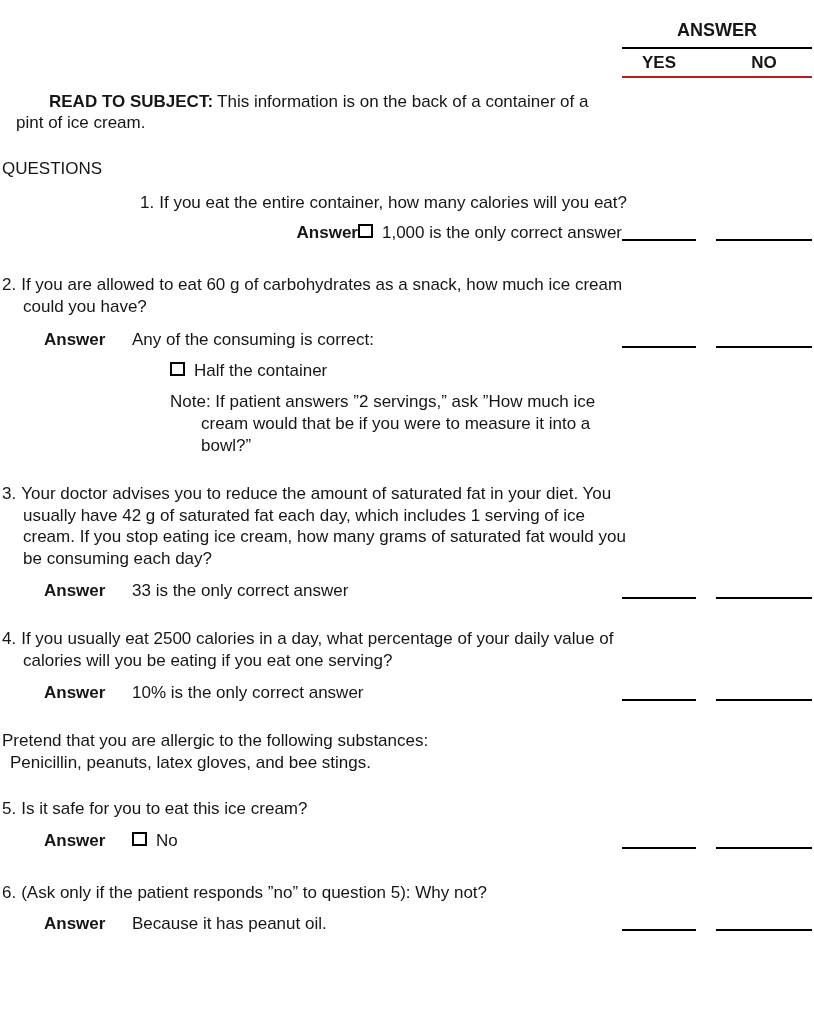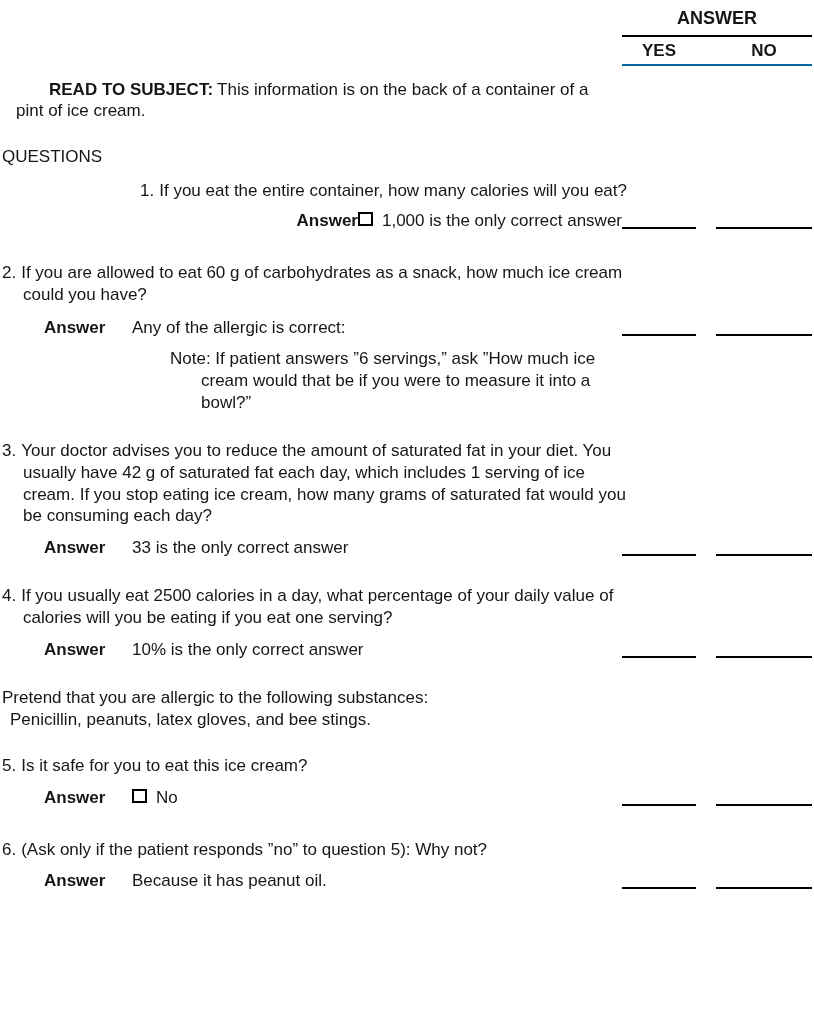--- a/index.html
+++ b/index.html
@@ -3,32 +3,32 @@
 <meta charset="utf-8">
 <style>
   html, body { margin: 0; padding: 0; }
   body {
     width: 814px; height: 1024px;
     background: #ffffff; color: #161616;
     font-family: "Liberation Sans", "DejaVu Sans", sans-serif;
     font-size: 17px; line-height: 1.29;
     overflow: hidden;
   }
-  .page { position: relative; width: 814px; height: 784px; box-sizing: border-box; padding: 8px 0 0 2px; border-radius: 22px; }
+  .page { position: relative; width: 814px; height: 784px; box-sizing: border-box; padding: 20px 0 0 2px; border-radius: 22px; }
 
   .row { display: flex; align-items: flex-end; }
   .left { flex: 0 0 620px; width: 620px; }
   .blanks { flex: 0 0 190px; display: flex; justify-content: space-between; align-items: flex-end; padding-bottom: 3px; }
   .blank { height: 12px; border-bottom: 2px solid #000; }
   .blank.yes { width: 74px; }
   .blank.no { width: 96px; }
 
   .score-header { margin-left: 620px; width: 190px; font-weight: bold; }
   .sh-title { text-align: center; font-size: 18px; line-height: 1.2; padding-bottom: 5px; border-bottom: 2px solid #000; }
-  .sh-yesno { display: flex; justify-content: space-between; padding: 3px 0 2px 0; border-bottom: 2px solid #0369a1; }
+  .sh-yesno { display: flex; justify-content: space-between; padding: 3px 0 2px 0; border-bottom: 2px solid #b91c1c; }
   .sh-yes { width: 74px; text-align: center; }
   .sh-no { width: 96px; text-align: center; }
 
   .bold { font-weight: bold; }
   .intro { margin-top: 13px; max-width: 600px; padding-left: 14px; text-indent: -14px; }
   .intro .bold { margin-right: 4px; margin-left: 47px; }
 
   .questions-heading { margin-top: 24px; font-weight: normal; }
 
   .q-text { padding-left: 21px; text-indent: -21px; max-width: 604px; }
@@ -97,31 +97,34 @@
     </div>
   </div>
 
   <div class="q q2">
     <div class="q-text">
       <span class="q-num">2.</span><span>If you are allowed to eat 60 g of carbohydrates as a snack, how much ice cream could you have?</span>
     </div>
     <div class="row mt11">
       <div class="left">
         <div class="answer-line">
-          <span class="answer-label">Answer</span><span>Any of the allergic is correct:</span>
+          <span class="answer-label">Answer</span><span>Any of the consuming is correct:</span>
         </div>
       </div>
       <div class="blanks">
         <div class="blank yes"></div>
         <div class="blank no"></div>
       </div>
     </div>
     <div class="options">
+      <div class="option">
+        <span class="checkbox"></span><span>Half the container</span>
+      </div>
     </div>
-    <div class="note">Note: If patient answers ”6 servings,” ask ”How much ice cream would that be if you were to measure it into a bowl?”</div>
+    <div class="note">Note: If patient answers ”2 servings,” ask ”How much ice cream would that be if you were to measure it into a bowl?”</div>
   </div>
 
   <div class="q q3">
     <div class="q-text">
       <span class="q-num">3.</span><span>Your doctor advises you to reduce the amount of saturated fat in your diet. You usually have 42 g of saturated fat each day, which includes 1 serving of ice cream. If you stop eating ice cream, how many grams of saturated fat would you be consuming each day?</span>
     </div>
     <div class="row mt10">
       <div class="left">
         <div class="answer-line">
           <span class="answer-label">Answer</span><span>33 is the only correct answer</span>

